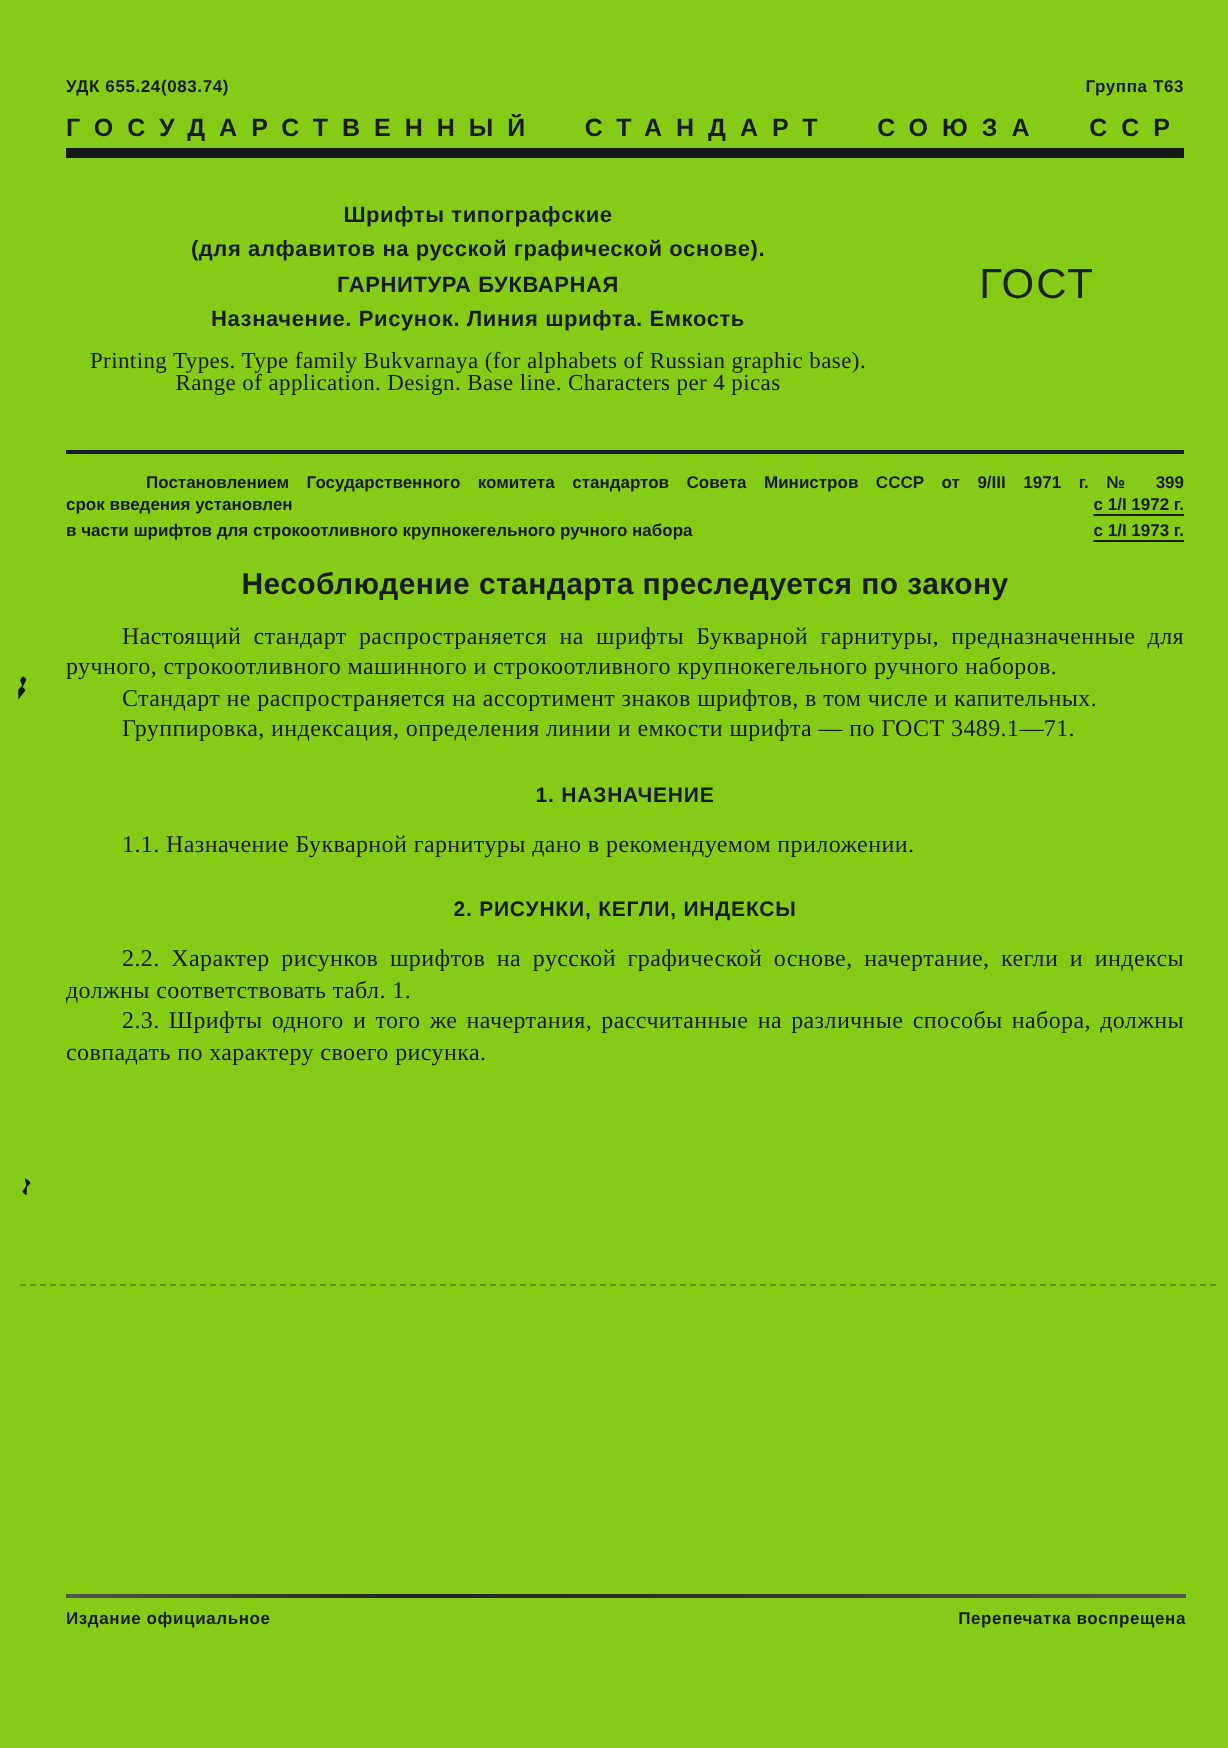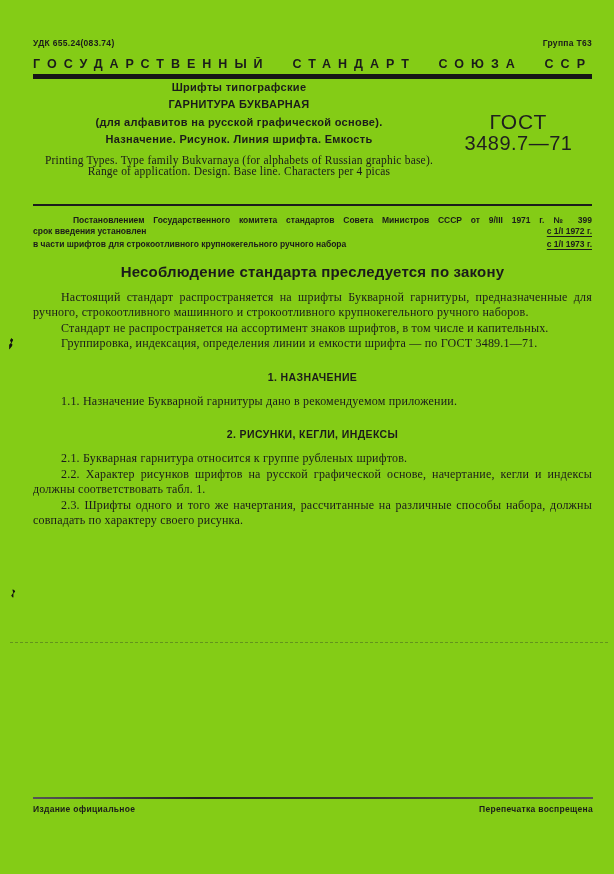--- a/index.html
+++ b/index.html
@@ -35,20 +35,21 @@
     overflow:hidden;
   }
   .thick-rule{
     margin-top:3px;
     height:4.5px;background:#161616;
   }
   
   .title-flex{
     display:flex;
     height:125px;
+    margin-top:21px;
   }
   .title-col{
     width:412px;
     text-align:center;
   }
   .t-ru{
     font-size:11px;font-weight:bold;line-height:17.5px;letter-spacing:.3px;
   }
   .t-en{
     margin-top:6px;
@@ -145,28 +146,27 @@
       <span>УДК 655.24(083.74)</span>
       <span>Группа Т63</span>
     </div>
 
     <div class="state-line">ГОСУДАРСТВЕННЫЙ СТАНДАРТ СОЮЗА ССР</div>
     <div class="thick-rule"></div>
 
     <div class="title-flex">
       <div class="title-col">
         <div class="t-ru">Шрифты типографские</div>
+        <div class="t-ru">(для алфавитов на русской графической основе).</div>
         <div class="t-ru">ГАРНИТУРА БУКВАРНАЯ</div>
-        <div class="t-ru">(для алфавитов на русской графической основе).</div>
         <div class="t-ru">Назначение. Рисунок. Линия шрифта. Емкость</div>
         <div class="t-en">Printing Types. Type family Bukvarnaya (for alphabets of Russian graphic base). Range of application. Design. Base line. Characters per 4 picas</div>
       </div>
       <div class="gost-col">
         <div class="gost-label">ГОСТ</div>
-        <div class="gost-num">3489.7—71</div>
       </div>
     </div>
 
     <div class="rule2"></div>
 
     <div class="decree">
       <div class="d1">Постановлением Государственного комитета стандартов Совета Министров СССР от 9/III 1971 г. № 399</div>
       <div class="d-row">
         <span>срок введения установлен</span>
         <span class="date">с 1/I 1972 г.</span>
@@ -185,21 +185,20 @@
       <p>Группировка, индексация, определения линии и емкости шрифта — по ГОСТ 3489.1—71.</p>
     </div>
 
     <div class="sec-heading">1. НАЗНАЧЕНИЕ</div>
     <div class="bodytext" style="margin-top:0">
       <p>1.1. Назначение Букварной гарнитуры дано в рекомендуемом приложении.</p>
     </div>
 
     <div class="sec-heading">2. РИСУНКИ, КЕГЛИ, ИНДЕКСЫ</div>
     <div class="bodytext" style="margin-top:0">
-      <p>2.1. Букварная гарнитура относится к группе рубленых шрифтов.</p>
       <p>2.2. Характер рисунков шрифтов на русской графической основе, начертание, кегли и индексы должны соответствовать табл. 1.</p>
       <p>2.3. Шрифты одного и того же начертания, рассчитанные на различные способы набора, должны совпадать по характеру своего рисунка.</p>
     </div>
 
   </div>
 
   <div class="ink-mark m1"></div>
   <div class="ink-mark m2"></div>
   <div class="scan-line"></div>
 

